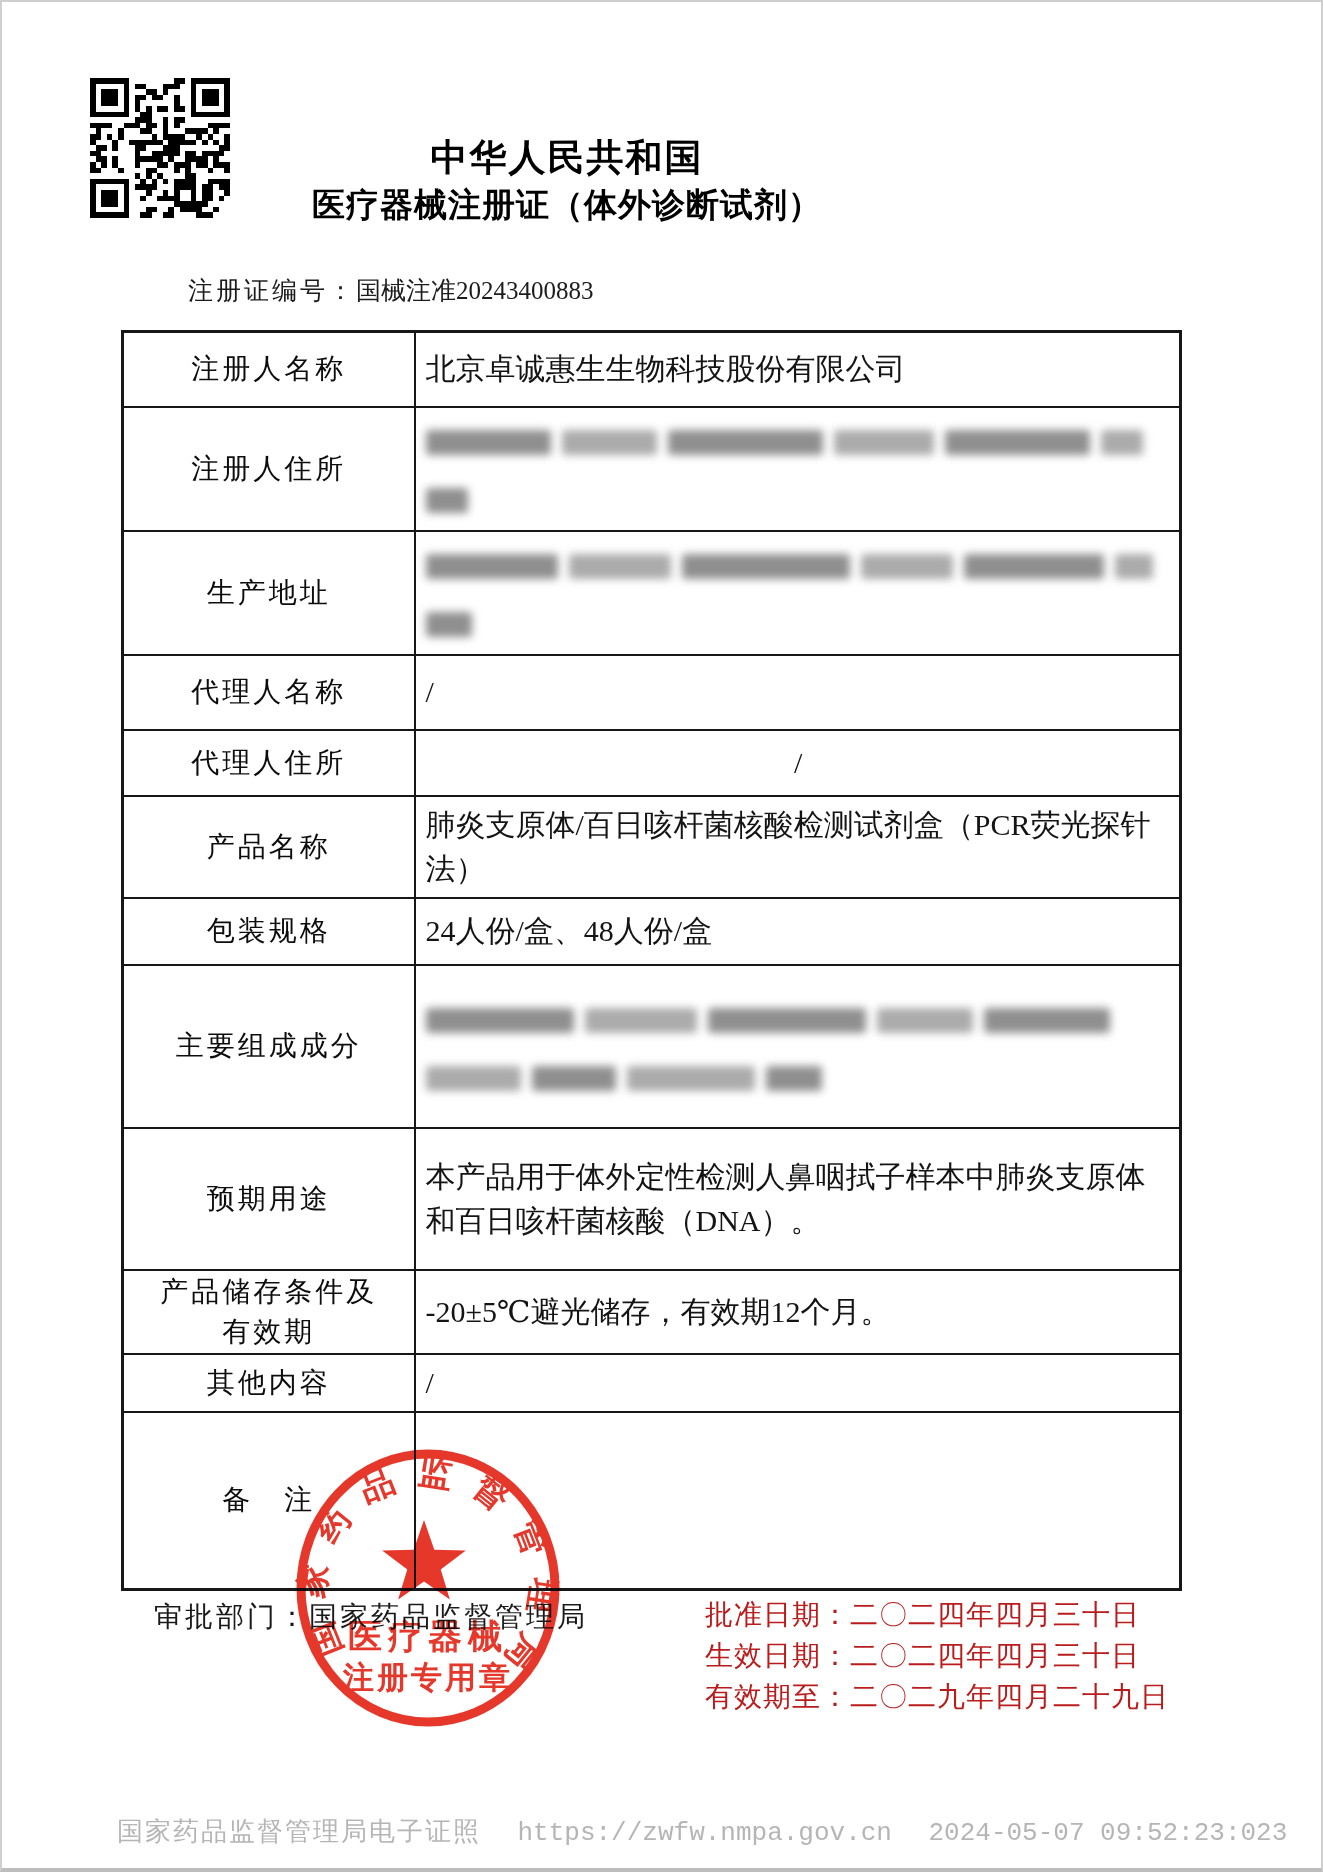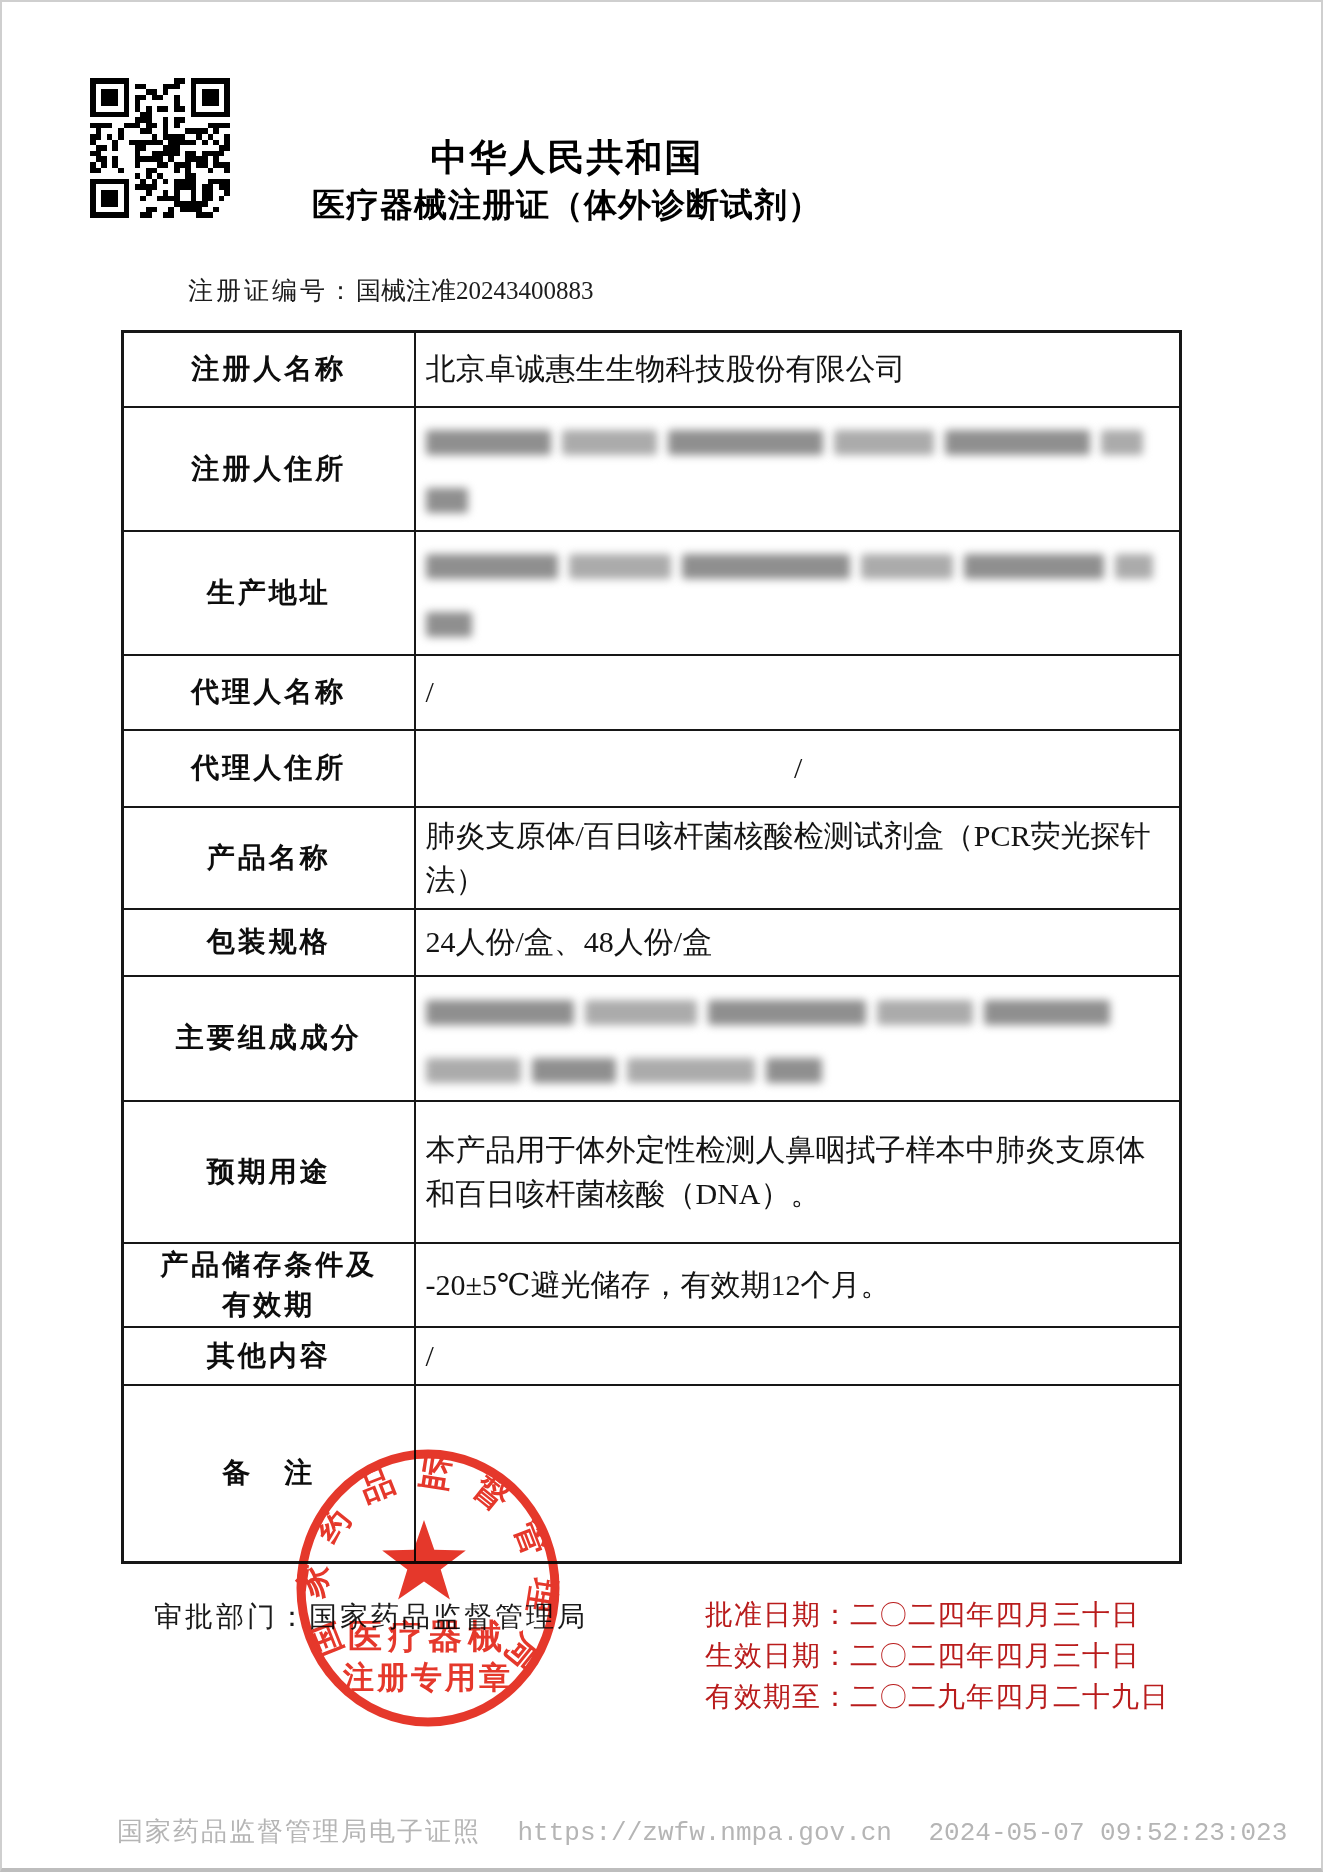--- a/index.html
+++ b/index.html
@@ -20,26 +20,26 @@
   .cert-no .lab{letter-spacing:3px;margin-left:24px;}
   
   table.cert{position:absolute;left:119px;top:328px;width:1061px;border-collapse:collapse;
     table-layout:fixed;}
   table.cert td{border:2px solid #171717;box-sizing:border-box;}
   table.cert tr td:first-child{border-left-width:3px;}
   table.cert tr td:last-child{border-right-width:3px;}
   table.cert tr:first-child td{border-top-width:3px;}
   table.cert tr:last-child td{border-bottom-width:3px;}
   td.lab{width:292px;text-align:center;vertical-align:middle;
-    font-family:"Liberation Sans","DejaVu Sans",sans-serif;font-weight:bold;
+    font-family:"Liberation Sans","DejaVu Sans",sans-serif;font-weight:normal;
     font-size:28px;letter-spacing:3px;color:#0d0d0d;white-space:pre-line;line-height:40px;}
   td.val{vertical-align:middle;padding:6px 8px 6px 10px;font-size:30px;line-height:44px;color:#141414;}
   tr.r0 td{height:75px;} tr.r1 td{height:114px;} tr.r2 td{height:113px;}
-  tr.r3 td{height:75px;} tr.r4 td{height:77px;text-align:center;} tr.r5 td{height:73px;}
-  tr.r6 td{height:67px;margin-top:45px;} tr.r7 td{height:125px;margin-top:28px;} tr.r8 td{height:142px;}
+  tr.r3 td{height:75px;} tr.r4 td{height:66px;text-align:center;} tr.r5 td{height:73px;}
+  tr.r6 td{height:67px;margin-top:45px;} tr.r7 td{height:163px;margin-top:28px;} tr.r8 td{height:142px;}
   tr.r9 td{height:75px;} tr.r10 td{height:50px;} tr.r11 td{height:40px;}
   tr.r12 td{height:178px;}
   
   .rline{white-space:nowrap;margin:4px 0;}
   .rline + .rline{margin-top:14px;}
   .blob{display:inline-block;height:25px;border-radius:3px;background:#8f8f8f;
     filter:blur(4px);margin-right:11px;vertical-align:middle;}
   .blob.lt{background:#ababab;}
   
   .approval-line{position:absolute;left:152px;top:1596px;font-size:28px;letter-spacing:3px;color:#1a1a1a;}

